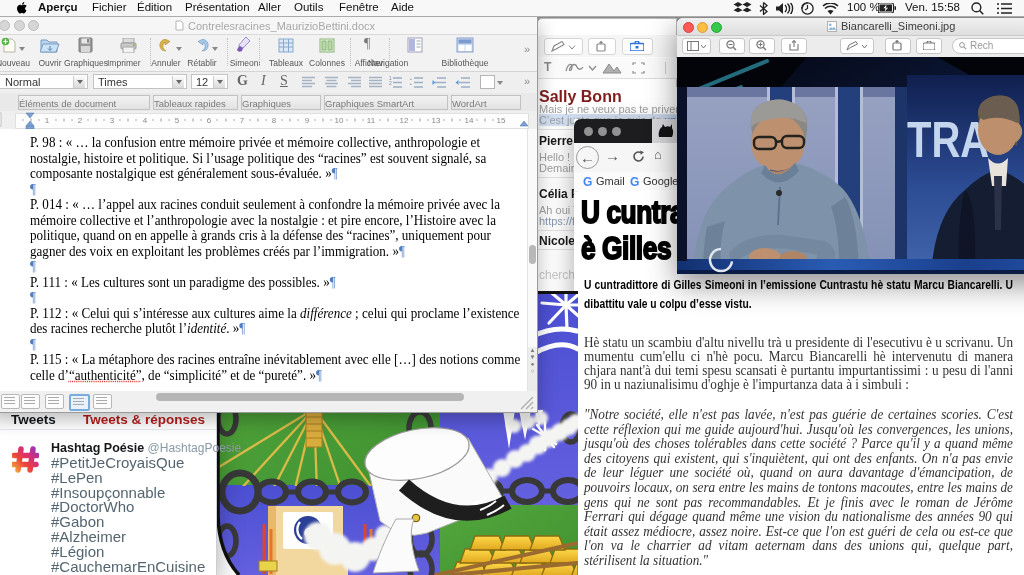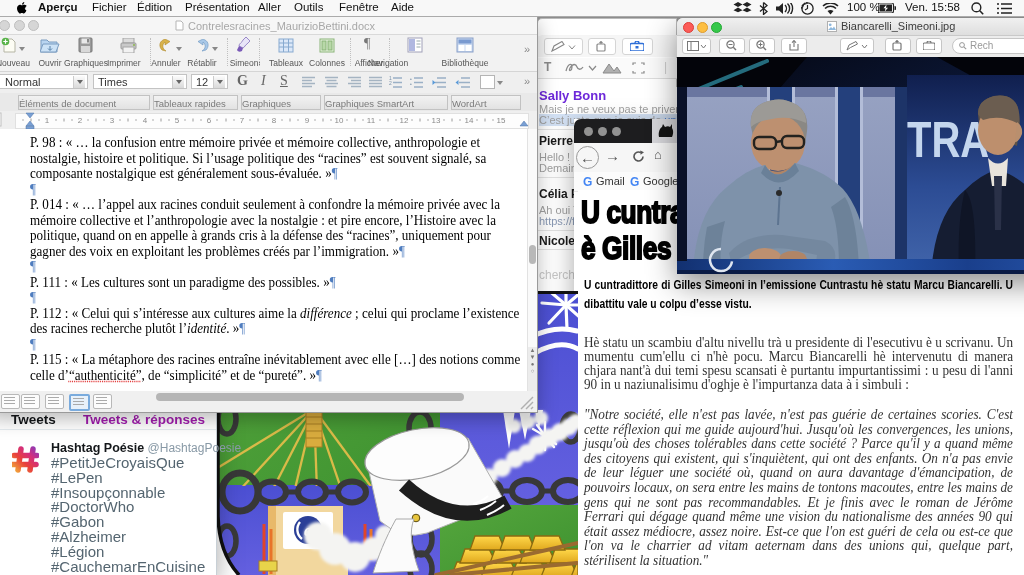--- a/index.html
+++ b/index.html
@@ -62,21 +62,21 @@
       </svg>
     <svg class="abs" style="left:94px;top:4px" width="13" height="12" viewBox="0 0 13 12">
         <g stroke="#8a8a8a" stroke-width="1.2" fill="none">
           <path d="M1 3 V1 H4 M9 1 H12 V3 M12 9 V11 H9 M4 11 H1 V9"></path>
         </g>
       </svg>
     <span class="abs" style="left:126px;top:2px;color:#ccc">|</span>
   </div>
 
   <div class="abs" style="left:0;top:68px;width:139px;height:205px;background:#fff;font-size:11px;overflow:hidden;white-space:nowrap">
-    <div class="abs" style="left:1px;top:1px;font-weight:bold;color:#6d28d9;font-size:13px">Sally Bonn</div>
+    <div class="abs" style="left:1px;top:1px;font-weight:bold;color:#7f1d1d;font-size:16px">Sally Bonn</div>
     <div class="abs" style="left:1px;top:16px;color:#a0a0a0">Mais je ne veux pas te priver de p</div>
     <div class="abs" style="left:1px;top:27px;color:#a0a0a0;background:rgba(175,200,235,.55);width:139px">C’est juste que je suis de <span style="color:#4a7fd4;text-decoration:underline">un truc</span></div>
     <div class="abs" style="left:0;top:42px;width:139px;border-top:1px solid #e3e3e3"></div>
     <div class="abs" style="left:1px;top:47px;font-weight:bold;color:#1a1a1a;font-size:12px">Pierre Anto</div>
     <div class="abs" style="left:1px;top:64px;color:#a0a0a0">Hello !</div>
     <div class="abs" style="left:1px;top:75px;color:#a0a0a0">Demain, on</div>
     <div class="abs" style="left:0;top:90px;width:139px;border-top:1px solid #e3e3e3"></div>
     <div class="abs" style="left:1px;top:100px;font-weight:bold;color:#1a1a1a;font-size:12px">Célia Pienne</div>
     <div class="abs" style="left:1px;top:117px;color:#a0a0a0">Ah oui Yes</div>
     <div class="abs" style="left:1px;top:128px;color:#8a9ab5">https://fr</div>
@@ -470,21 +470,21 @@
     <rect x="0" y="202" width="447" height="11" fill="url(#desk)"></rect>
     <rect x="0" y="213" width="447" height="4" fill="#0a1b45"></rect>
     <path d="M44 192 a11 11 0 1 0 0.1 0" fill="none" stroke="#dfe6f0" stroke-width="2.5" stroke-dasharray="50 20"></path>
     <rect x="0" y="30" width="10" height="174" fill="#0a1128"></rect>
   </svg>
 </div>
 
 <div class="win" id="tw" style="left:-20px;top:404px;width:236px;height:171px;background:#fff;border-right:1px solid #c8d0d6">
   <div class="abs" style="left:0;top:0;width:236px;height:6px;background:#f4f4f4"></div>
   <div class="abs" style="left:31px;top:8px;font-weight:bold;font-size:13.5px;color:#14171a">Tweets</div>
-  <div class="abs" style="left:103px;top:8px;font-weight:bold;font-size:13.5px;color:#a21caf">Tweets &amp; réponses</div>
+  <div class="abs" style="left:103px;top:8px;font-weight:bold;font-size:13.5px;color:#b91c1c">Tweets &amp; réponses</div>
   <div class="abs" style="left:0;top:25px;width:236px;border-top:1px solid #e6ecf0"></div>
   <svg class="abs" style="left:32px;top:42px" width="27" height="27" viewBox="0 0 27 27">
     <defs>
         <linearGradient id="ig" x1="2" y1="25" x2="25" y2="2" gradientUnits="userSpaceOnUse">
           <stop offset="0" stop-color="#f2a93b"></stop>
           <stop offset=".4" stop-color="#e8413c"></stop>
           <stop offset=".7" stop-color="#d32e7d"></stop>
           <stop offset="1" stop-color="#8a3ab9"></stop>
         </linearGradient>
       </defs>

